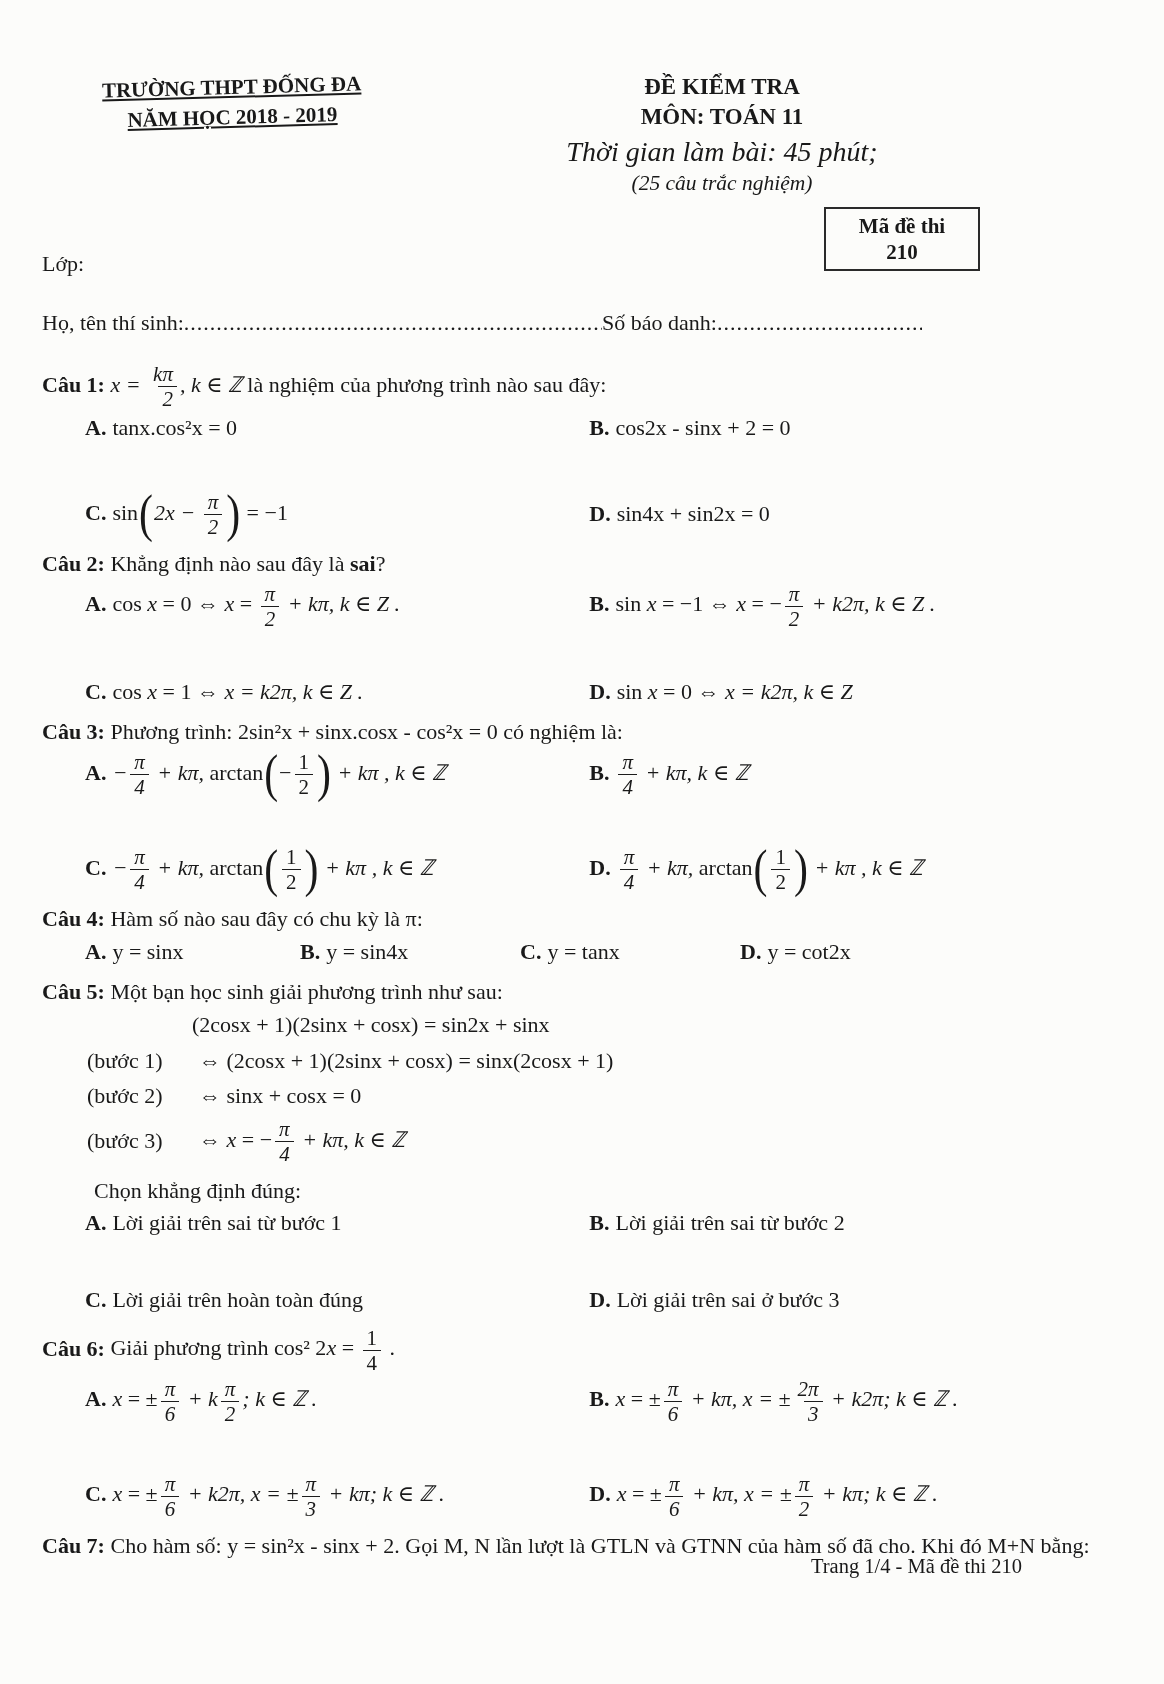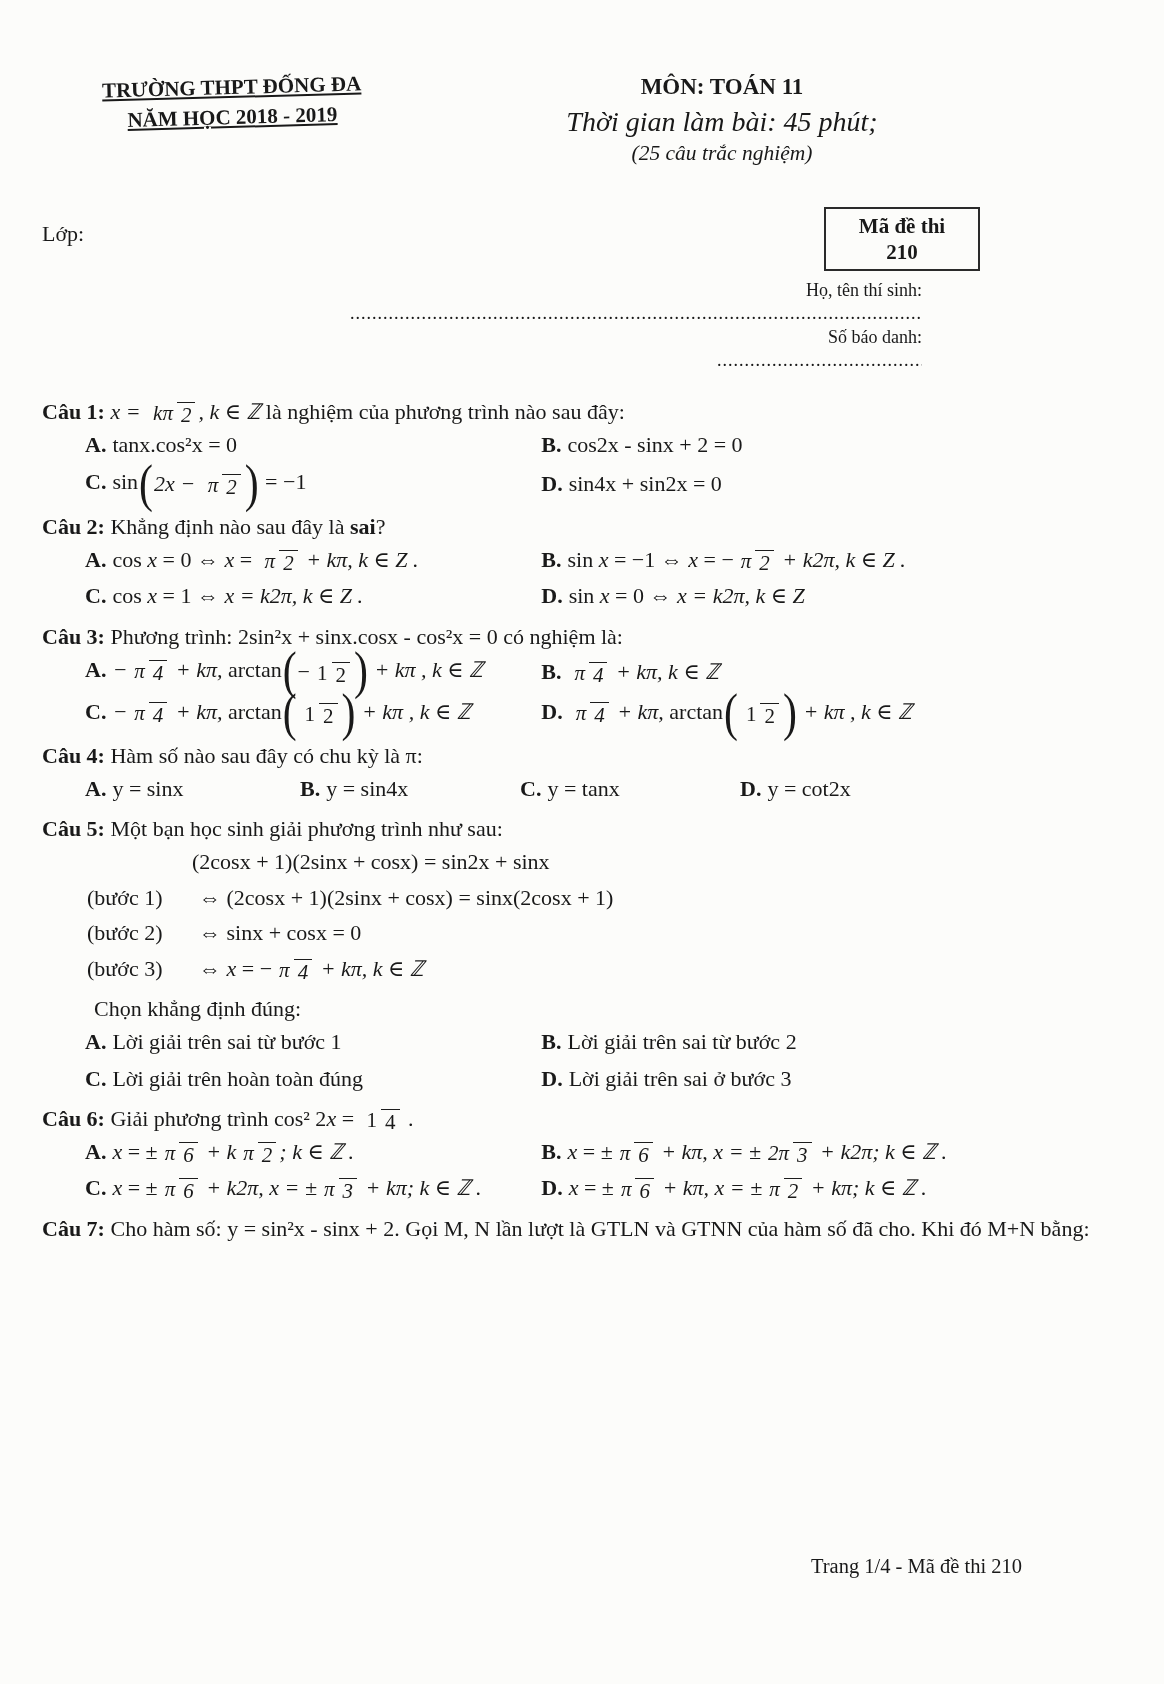--- a/index.html
+++ b/index.html
@@ -29,45 +29,45 @@
   .exam-note{font-style:italic;font-size:21.5px;}
   .code-box{
     position:absolute;left:824px;top:207px;width:152px;height:60px;
     border:2px solid #2a2a2a;
     display:flex;flex-direction:column;justify-content:center;align-items:center;
     font-weight:bold;font-size:21px;line-height:1.25;
   }
   
   .class-line{margin:52px 0 0 42px;font-size:22px;}
   .name-line{
-    display:flex;align-items:flex-end;white-space:nowrap;
-    margin:30px 0 0 42px;width:880px;font-size:18px;flex-direction:column;
+    display:flex;align-items:center;white-space:nowrap;
+    margin:30px 0 0 42px;width:880px;font-size:22px;
   }
   .dots{overflow:hidden;letter-spacing:1px;}
   .dots.name{flex:1;}
   .dots.sbd{width:205px;}
   .sbd-label{margin-left:0;}
   
   .questions{margin:26px 42px 0 42px;}
   .question{margin-bottom:12px;}
   .stem{margin-bottom:4px;}
   .qlabel{font-weight:bold;}
   .opts{display:grid;align-items:center;row-gap:8px;padding-left:43px;margin-top:2px;}
-  .opts2{grid-template-columns:44% 56%;}
+  .opts2{grid-template-columns:44% 56%;gap:48px;}
   .opts4{grid-template-columns:215px 220px 220px 1fr;}
   .opt .key{font-weight:bold;margin-right:6px;}
   .center-eq{margin:4px 0 4px 150px;}
   .steps{padding-left:45px;}
   .step{display:grid;grid-template-columns:112px 1fr;align-items:center;margin:7px 0;}
   .choose{padding-left:52px;margin:12px 0 4px 0;}
   
   .it{font-style:italic;}
   .bd{font-weight:bold;}
   .frac{
-    display:inline-flex;flex-direction:row;align-items:flex-start;
+    display:inline-flex;flex-direction:column;align-items:flex-end;
     vertical-align:middle;text-align:center;margin:0 3px;line-height:1.05;
     font-size:21px;
   }
   .frac .num{padding:0 4px 1px;}
   .frac .den{border-top:1.7px solid #1c1c1c;padding:1px 4px 0;}
   .pgroup{display:inline-flex;align-items:center;vertical-align:middle;}
   .pgroup .paren{
     font-size:190%;font-weight:300;line-height:0.8;
     transform:scaleY(1.25);padding:0 1px;
   }
@@ -78,20 +78,21 @@
 <body>
 
 <div class="page">
 
   <div class="header">
     <div class="school">
       <span class="u">TRƯỜNG THPT ĐỐNG ĐA</span><br>
       <span class="u">NĂM HỌC 2018 - 2019</span>
     </div>
     <div class="exam-head">
+      <div class="exam-title">ĐỀ KIỂM TRA</div>
       <div class="exam-subject">MÔN: TOÁN 11</div>
       <div class="exam-time">Thời gian làm bài: 45 phút;</div>
       <div class="exam-note">(25 câu trắc nghiệm)</div>
     </div>
   </div>
 
   <div class="code-box">
     <span>Mã đề thi</span>
     <span>210</span>
   </div>

